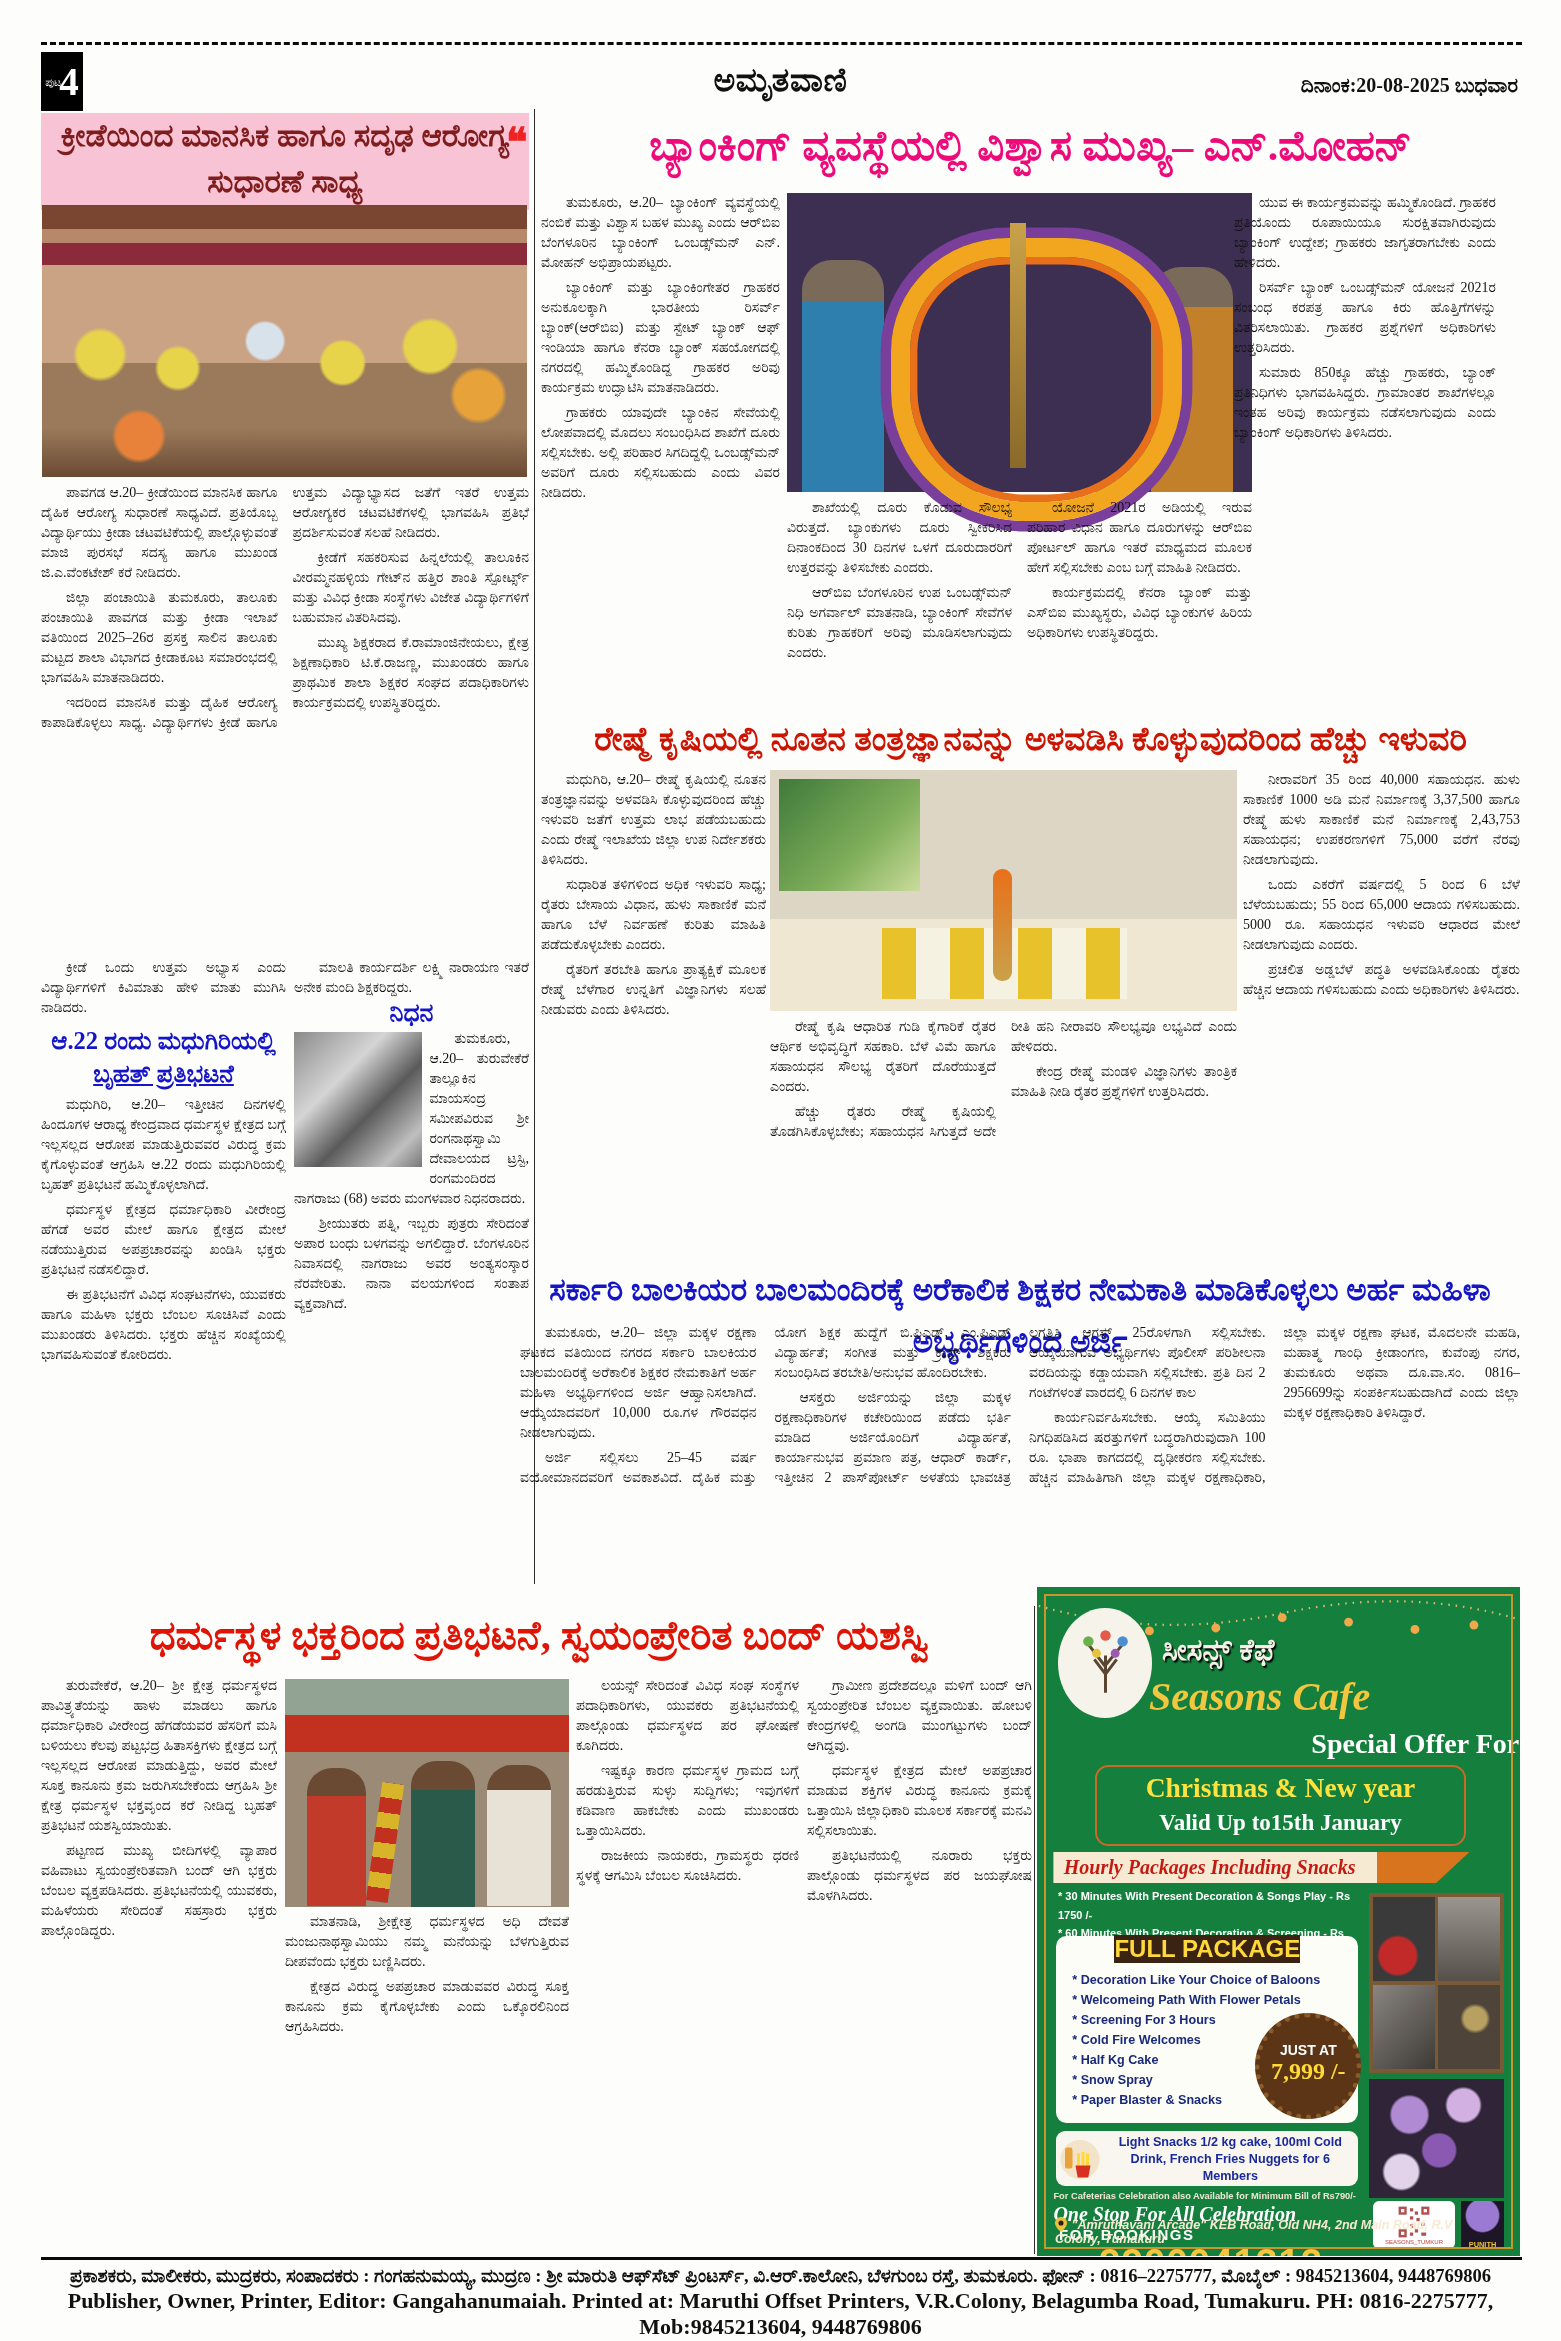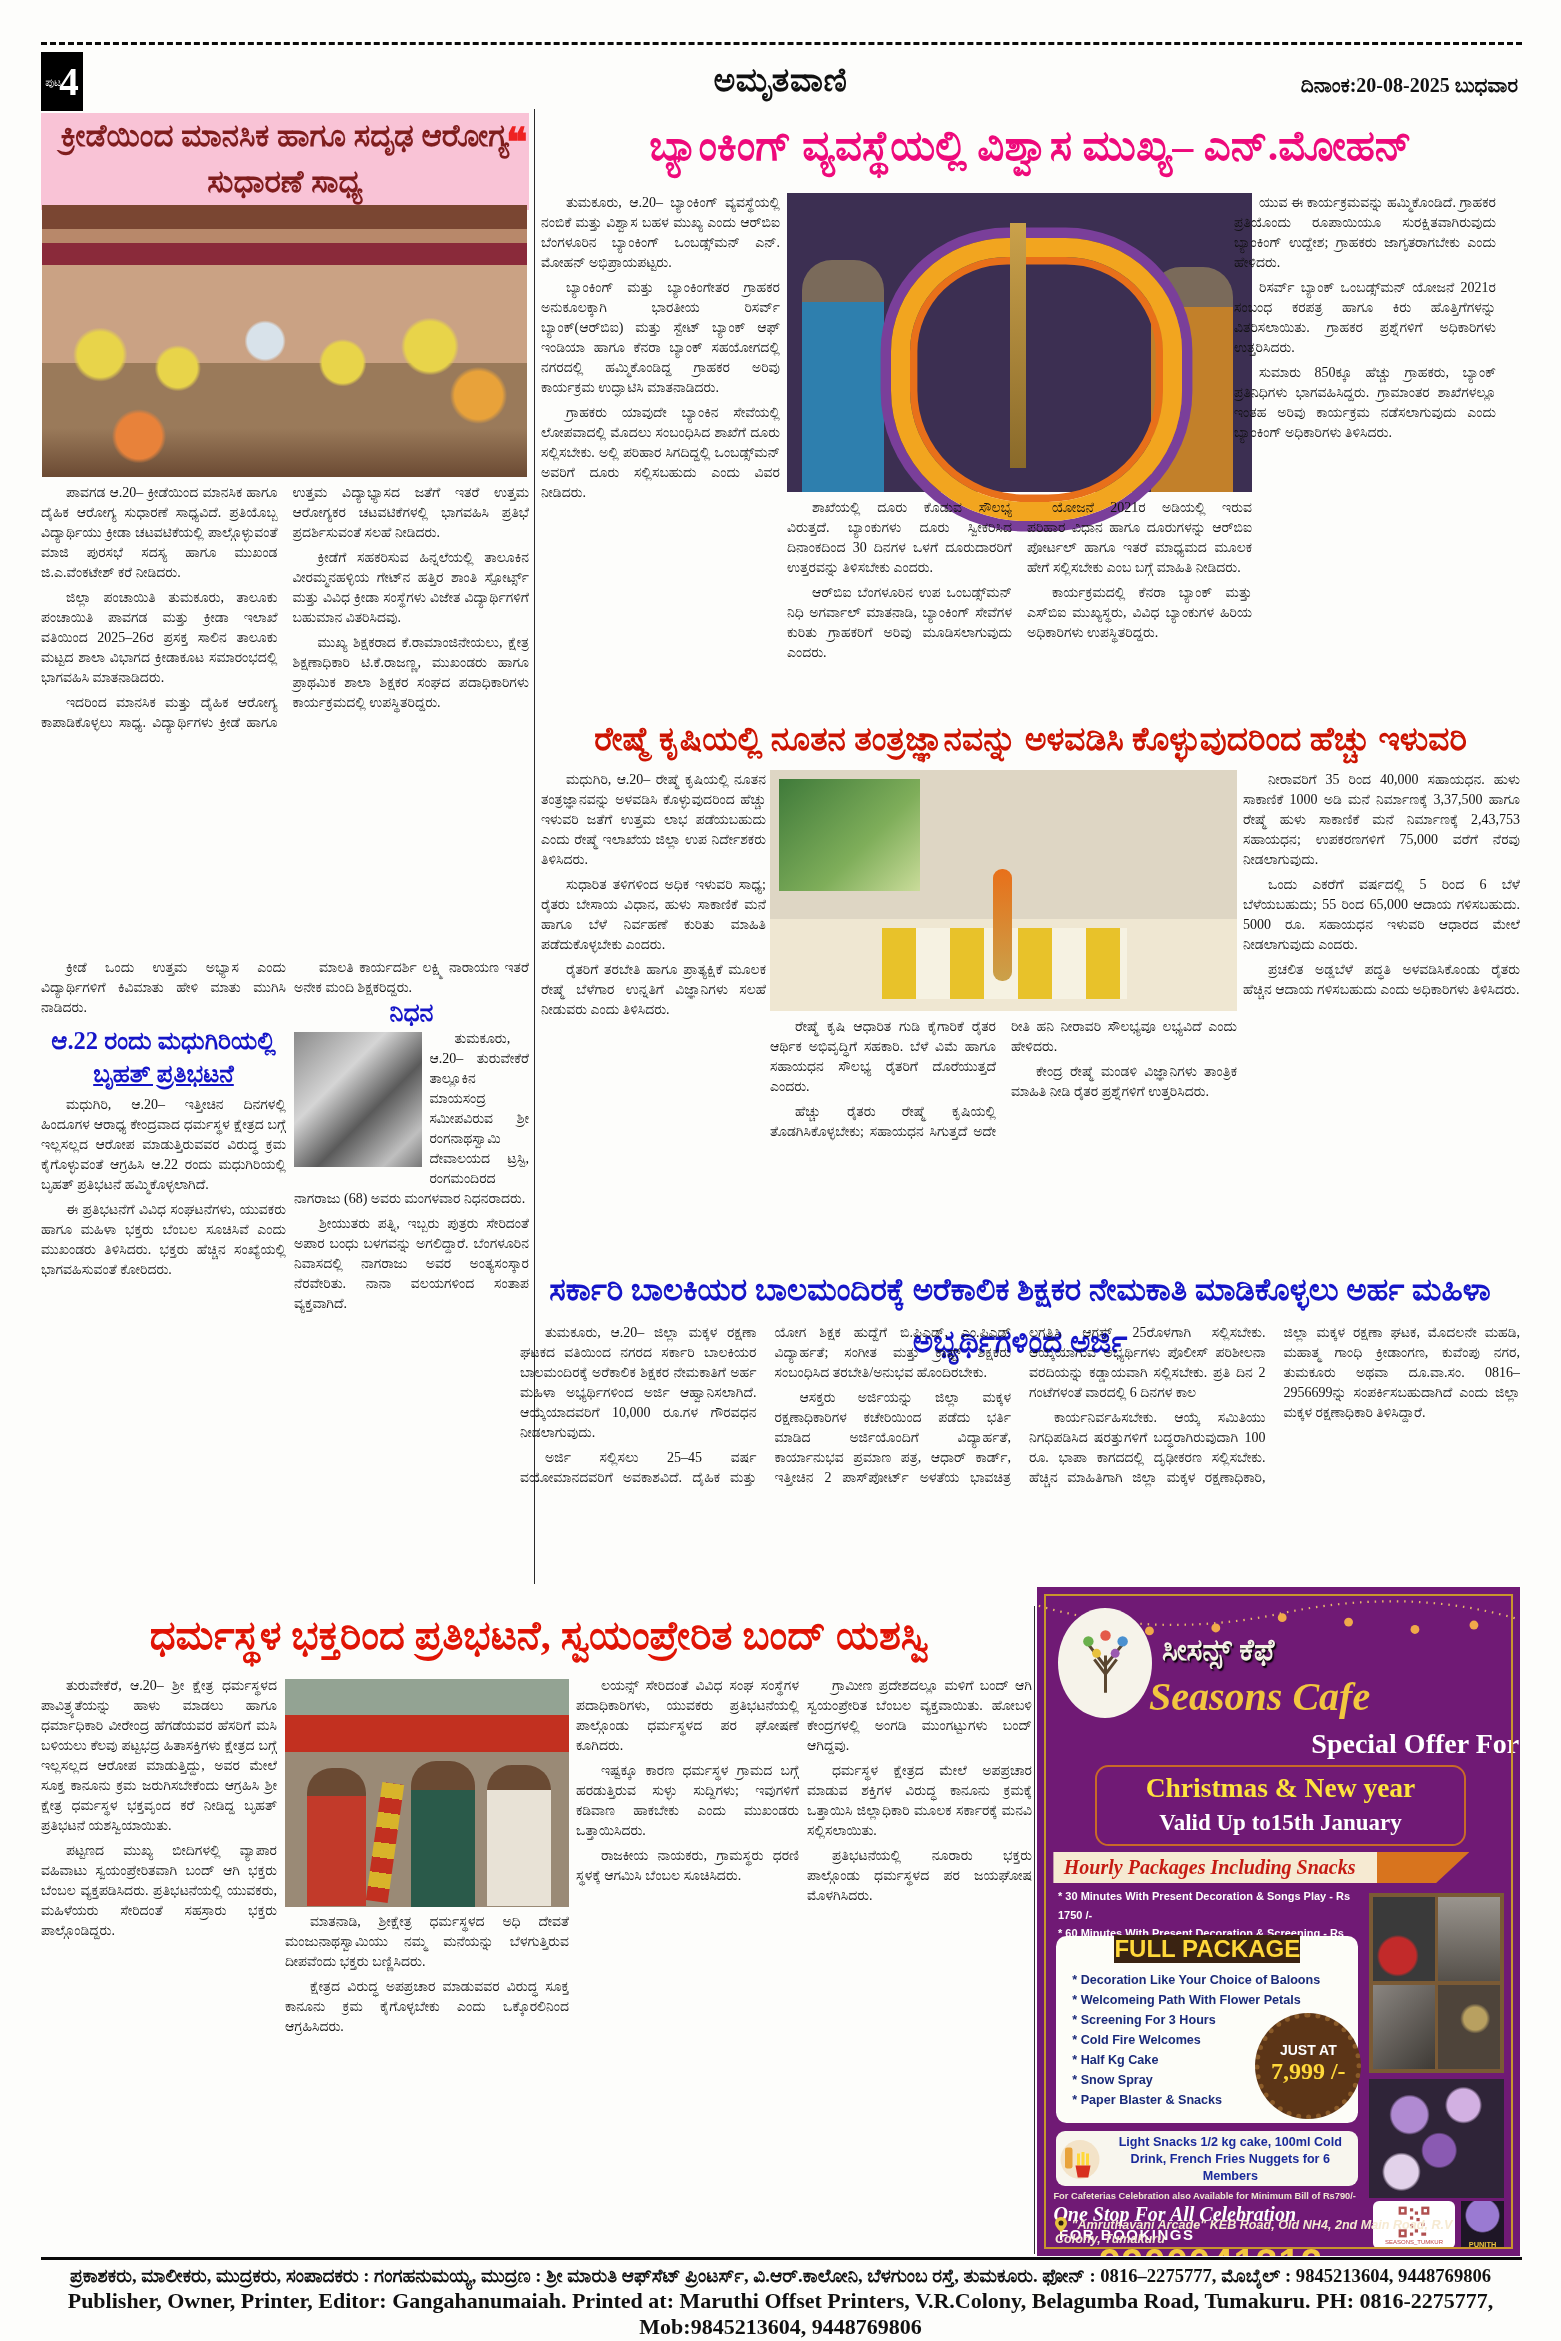--- a/index.html
+++ b/index.html
@@ -60,21 +60,21 @@
   #dharma-col1{left:41px;top:1676px;width:236px;height:580px;}
   #dharma-photo{left:285px;top:1679px;width:284px;height:228px;background:linear-gradient(180deg,#93a393 0 16%,#c23020 16% 32%,#9a8a76 32% 100%);}
   #dharma-photo .scarf{position:absolute;left:89px;top:104px;width:22px;height:119px;background:repeating-linear-gradient(180deg,#d8b42a 0 15px,#c23020 15px 30px);transform:rotate(8deg);}
   #dharma-photo .m1{position:absolute;left:22px;top:89px;width:59px;height:138px;background:linear-gradient(180deg,#6a4a33 0 20%,#c23a2a 20% 100%);border-radius:25px 25px 0 0;}
   #dharma-photo .m2{position:absolute;left:126px;top:82px;width:64px;height:146px;background:linear-gradient(180deg,#6a4a33 0 20%,#2a5a4a 20% 100%);border-radius:25px 25px 0 0;}
   #dharma-photo .m3{position:absolute;left:202px;top:86px;width:64px;height:141px;background:linear-gradient(180deg,#6a4a33 0 18%,#e8e2d6 18% 100%);border-radius:25px 25px 0 0;}
   #dharma-col2{left:285px;top:1912px;width:284px;height:343px;}
   #dharma-col3{left:576px;top:1676px;width:223px;height:580px;}
   #dharma-col4{left:807px;top:1676px;width:225px;height:580px;}
   
-  #ad{left:1037px;top:1587px;width:483px;height:669px;background:#701a75;overflow:hidden;}
+  #ad{left:1037px;top:1587px;width:483px;height:669px;background:#15803d;overflow:hidden;}
   #ad .frame{position:absolute;left:7.4px;top:7.4px;right:7.4px;bottom:7.4px;border:2.2px solid #c9952c;pointer-events:none;}
   #ad .lights{position:absolute;left:0;top:10.4px;width:483px;height:59px;}
   #ad-logo{position:absolute;left:21px;top:21px;width:94px;height:110px;background:#f6f3ea;border-radius:50%;display:flex;align-items:center;justify-content:center;}
   #ad-kn{position:absolute;left:125px;top:46px;width:342px;color:#f4f0e6;font-size:30px;font-weight:bold;text-shadow:1.5px 1.5px 1.5px #000;}
   #ad-en{position:absolute;left:112px;top:86px;width:357px;color:#f2c63f;font-size:40px;font-weight:bold;font-style:italic;font-family:"Liberation Serif",serif;}
   #ad-offer{position:absolute;left:15px;top:141px;width:483px;text-align:right;color:#fff;font-size:28px;font-weight:bold;}
   #ad-box{position:absolute;left:58px;top:178px;width:367px;height:77px;border:2.2px solid #c96a28;border-radius:13.4px;text-align:center;}
   #ad-box .l1{color:#ffe23e;font-size:27.5px;font-weight:bold;line-height:42px;}
   #ad-box .l2{color:#fff;font-size:23px;font-weight:bold;line-height:27px;}
   #ad-ribbon{position:absolute;left:16.4px;top:265px;width:416px;height:31px;background:linear-gradient(90deg,#f6ead2 0 78%,#d8741e 78% 100%);clip-path:polygon(0 0,100% 0,92% 100%,0 100%);color:#c51a12;font-size:20px;font-weight:bold;font-style:italic;line-height:30px;padding-left:10.4px;box-sizing:border-box;}
@@ -139,20 +139,21 @@
   </div>
 
 <div class="abs txt" id="sports-subcol">
   <p>ಕ್ರೀಡೆ ಒಂದು ಉತ್ತಮ ಅಭ್ಯಾಸ ಎಂದು ವಿದ್ಯಾರ್ಥಿಗಳಿಗೆ ಕಿವಿಮಾತು ಹೇಳಿ ಮಾತು ಮುಗಿಸಿ ನಾಡಿದರು.</p>
   <div class="subhead">
     <span>ಆ.22 ರಂದು ಮಧುಗಿರಿಯಲ್ಲಿ</span><br>
     <span class="u">ಬೃಹತ್  ಪ್ರತಿಭಟನೆ</span>
   </div>
   <div>
       <p>ಮಧುಗಿರಿ, ಆ.20– ಇತ್ತೀಚಿನ ದಿನಗಳಲ್ಲಿ ಹಿಂದೂಗಳ ಆರಾಧ್ಯ ಕೇಂದ್ರವಾದ ಧರ್ಮಸ್ಥಳ ಕ್ಷೇತ್ರದ ಬಗ್ಗೆ ಇಲ್ಲಸಲ್ಲದ ಆರೋಪ ಮಾಡುತ್ತಿರುವವರ ವಿರುದ್ಧ ಕ್ರಮ ಕೈಗೊಳ್ಳುವಂತೆ ಆಗ್ರಹಿಸಿ ಆ.22 ರಂದು ಮಧುಗಿರಿಯಲ್ಲಿ ಬೃಹತ್ ಪ್ರತಿಭಟನೆ ಹಮ್ಮಿಕೊಳ್ಳಲಾಗಿದೆ.</p>
+      <p>ಧರ್ಮಸ್ಥಳ ಕ್ಷೇತ್ರದ ಧರ್ಮಾಧಿಕಾರಿ ವೀರೇಂದ್ರ ಹೆಗಡೆ ಅವರ ಮೇಲೆ ಹಾಗೂ ಕ್ಷೇತ್ರದ ಮೇಲೆ ನಡೆಯುತ್ತಿರುವ ಅಪಪ್ರಚಾರವನ್ನು ಖಂಡಿಸಿ ಭಕ್ತರು ಪ್ರತಿಭಟನೆ ನಡೆಸಲಿದ್ದಾರೆ.</p>
       <p>ಈ ಪ್ರತಿಭಟನೆಗೆ ವಿವಿಧ ಸಂಘಟನೆಗಳು, ಯುವಕರು ಹಾಗೂ ಮಹಿಳಾ ಭಕ್ತರು ಬೆಂಬಲ ಸೂಚಿಸಿವೆ ಎಂದು ಮುಖಂಡರು ತಿಳಿಸಿದರು. ಭಕ್ತರು ಹೆಚ್ಚಿನ ಸಂಖ್ಯೆಯಲ್ಲಿ ಭಾಗವಹಿಸುವಂತೆ ಕೋರಿದರು.</p>
     </div>
 </div>
 
 <div class="abs txt" id="sports-obitcol">
   <p>ಮಾಲತಿ ಕಾರ್ಯದರ್ಶಿ ಲಕ್ಷ್ಮಿ ನಾರಾಯಣ ಇತರೆ ಅನೇಕ ಮಂದಿ ಶಿಕ್ಷಕರಿದ್ದರು.</p>
   <div class="obit-title">ನಿಧನ</div>
   <div id="obit-photo"></div>
   <div>
       <p>ತುಮಕೂರು, ಆ.20– ತುರುವೇಕೆರೆ ತಾಲ್ಲೂಕಿನ ಮಾಯಸಂದ್ರ ಸಮೀಪವಿರುವ ಶ್ರೀ ರಂಗನಾಥಸ್ವಾಮಿ ದೇವಾಲಯದ ಟ್ರಸ್ಟಿ, ರಂಗಮಂದಿರದ ನಾಗರಾಜು (68) ಅವರು ಮಂಗಳವಾರ ನಿಧನರಾದರು.</p>

